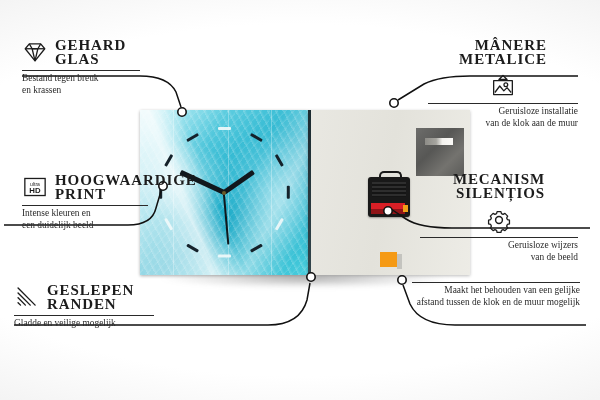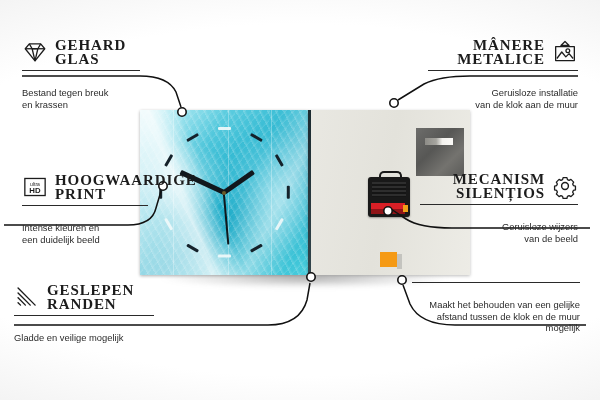--- a/index.html
+++ b/index.html
@@ -8,33 +8,33 @@
     font-family:"Liberation Serif",serif;
     background:#ffffff;position:relative;
   }
   #stage{position:absolute;inset:0;
     background:
       radial-gradient(120% 80% at 50% 50%, #ffffff 0%, #ffffff 55%, #f2f2f2 78%, #e6e6e6 100%);
   }
   
   .feat{position:absolute;}
   .feat .head{display:flex;align-items:center;gap:7px;}
-  .feat.right .head{justify-content:flex-end;}
+  .feat.right .head{flex-direction:column;justify-content:flex-end;}
   .feat .ttl{
     font-family:"Liberation Serif",serif;
     font-size:15px;line-height:14px;font-weight:700;
     letter-spacing:.9px;color:#1c1c1c;text-transform:uppercase;
     white-space:pre-line;
   }
   .feat.right .ttl{text-align:right;}
   .feat .rule{height:1px;background:#2a2a2a;margin-top:4px;}
   .feat .sub{
-    font-family:Liberation Sans, sans-serif;
+    font-family:Liberation Serif, serif;
     font-size:9.4px;line-height:11.6px;color:#2b2b2b;
-    margin-top:16px;white-space:pre-line;
+    margin-top:2px;white-space:pre-line;
   }
   .feat.right .sub{text-align:right;}
   .ico{width:26px;height:26px;flex:0 0 26px;display:block;}
   .ico svg{display:block;width:26px;height:26px;}
 
   
   #product{position:absolute;left:140px;top:110px;width:330px;height:165px;}
   #shadow{position:absolute;left:118px;top:268px;width:374px;height:26px;
     background:radial-gradient(50% 50% at 50% 40%, rgba(60,60,60,.40) 0%, rgba(90,90,90,.16) 45%, rgba(255,255,255,0) 78%);
     filter:blur(2px);}

